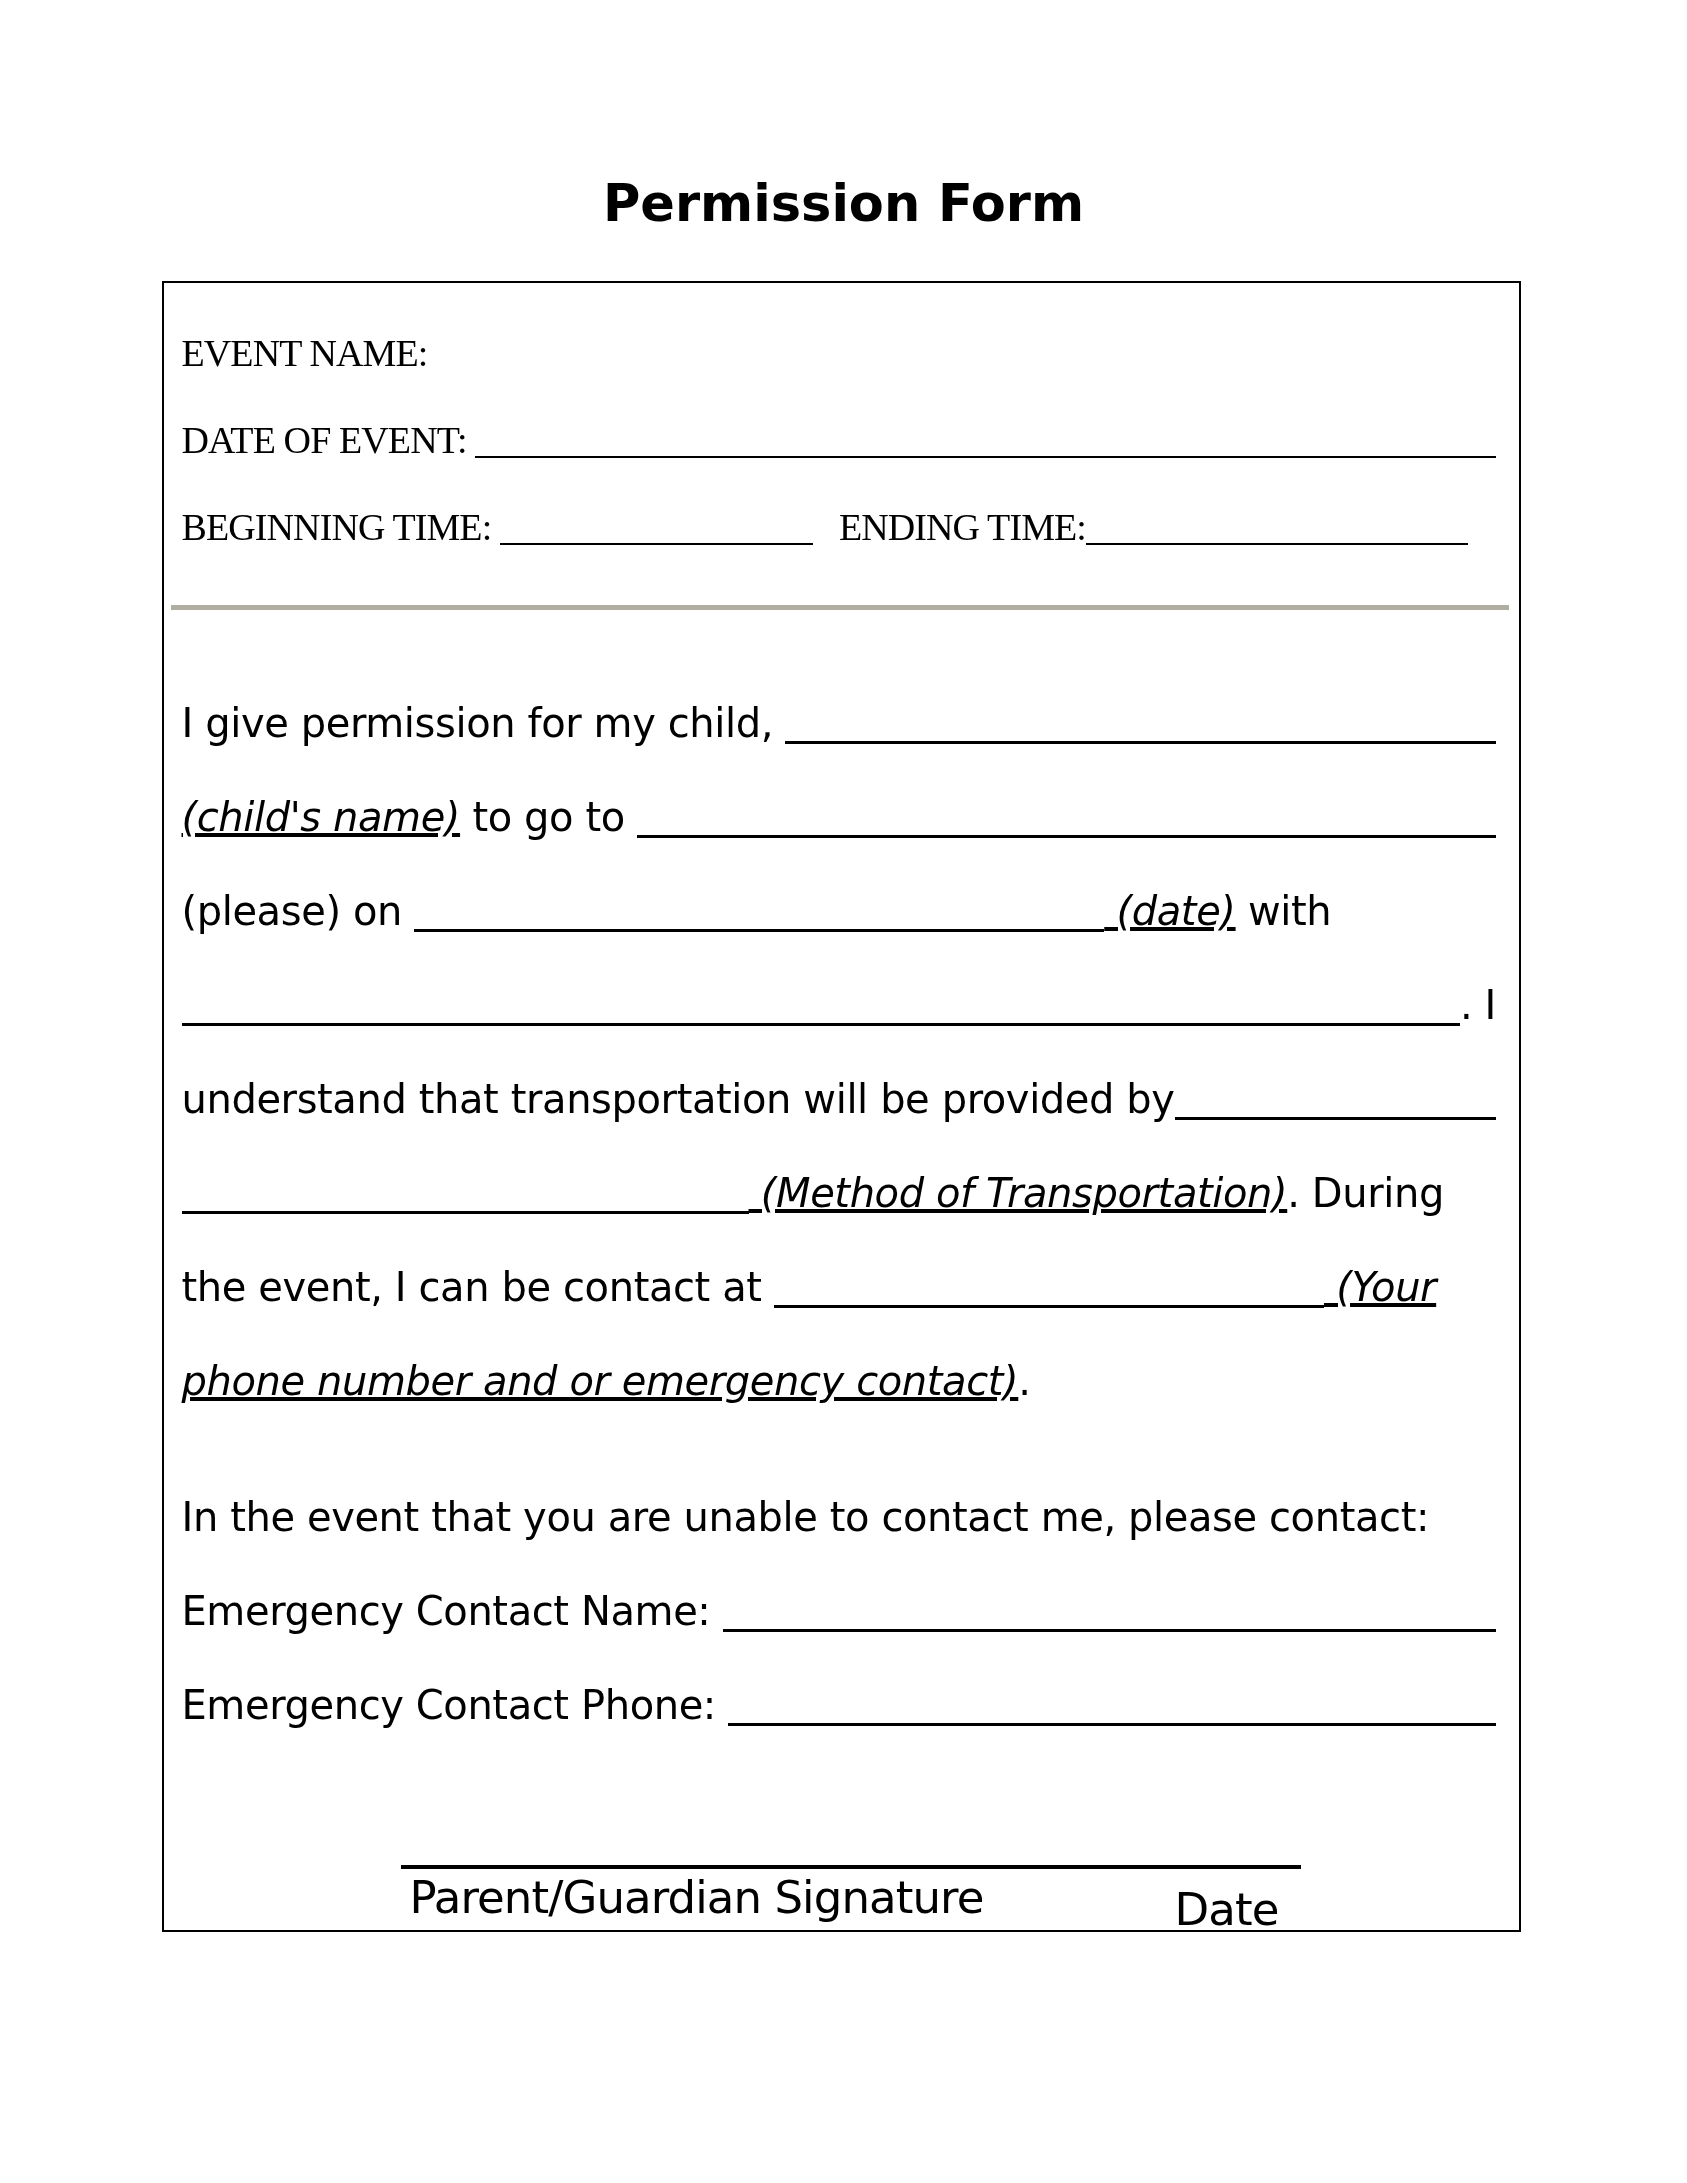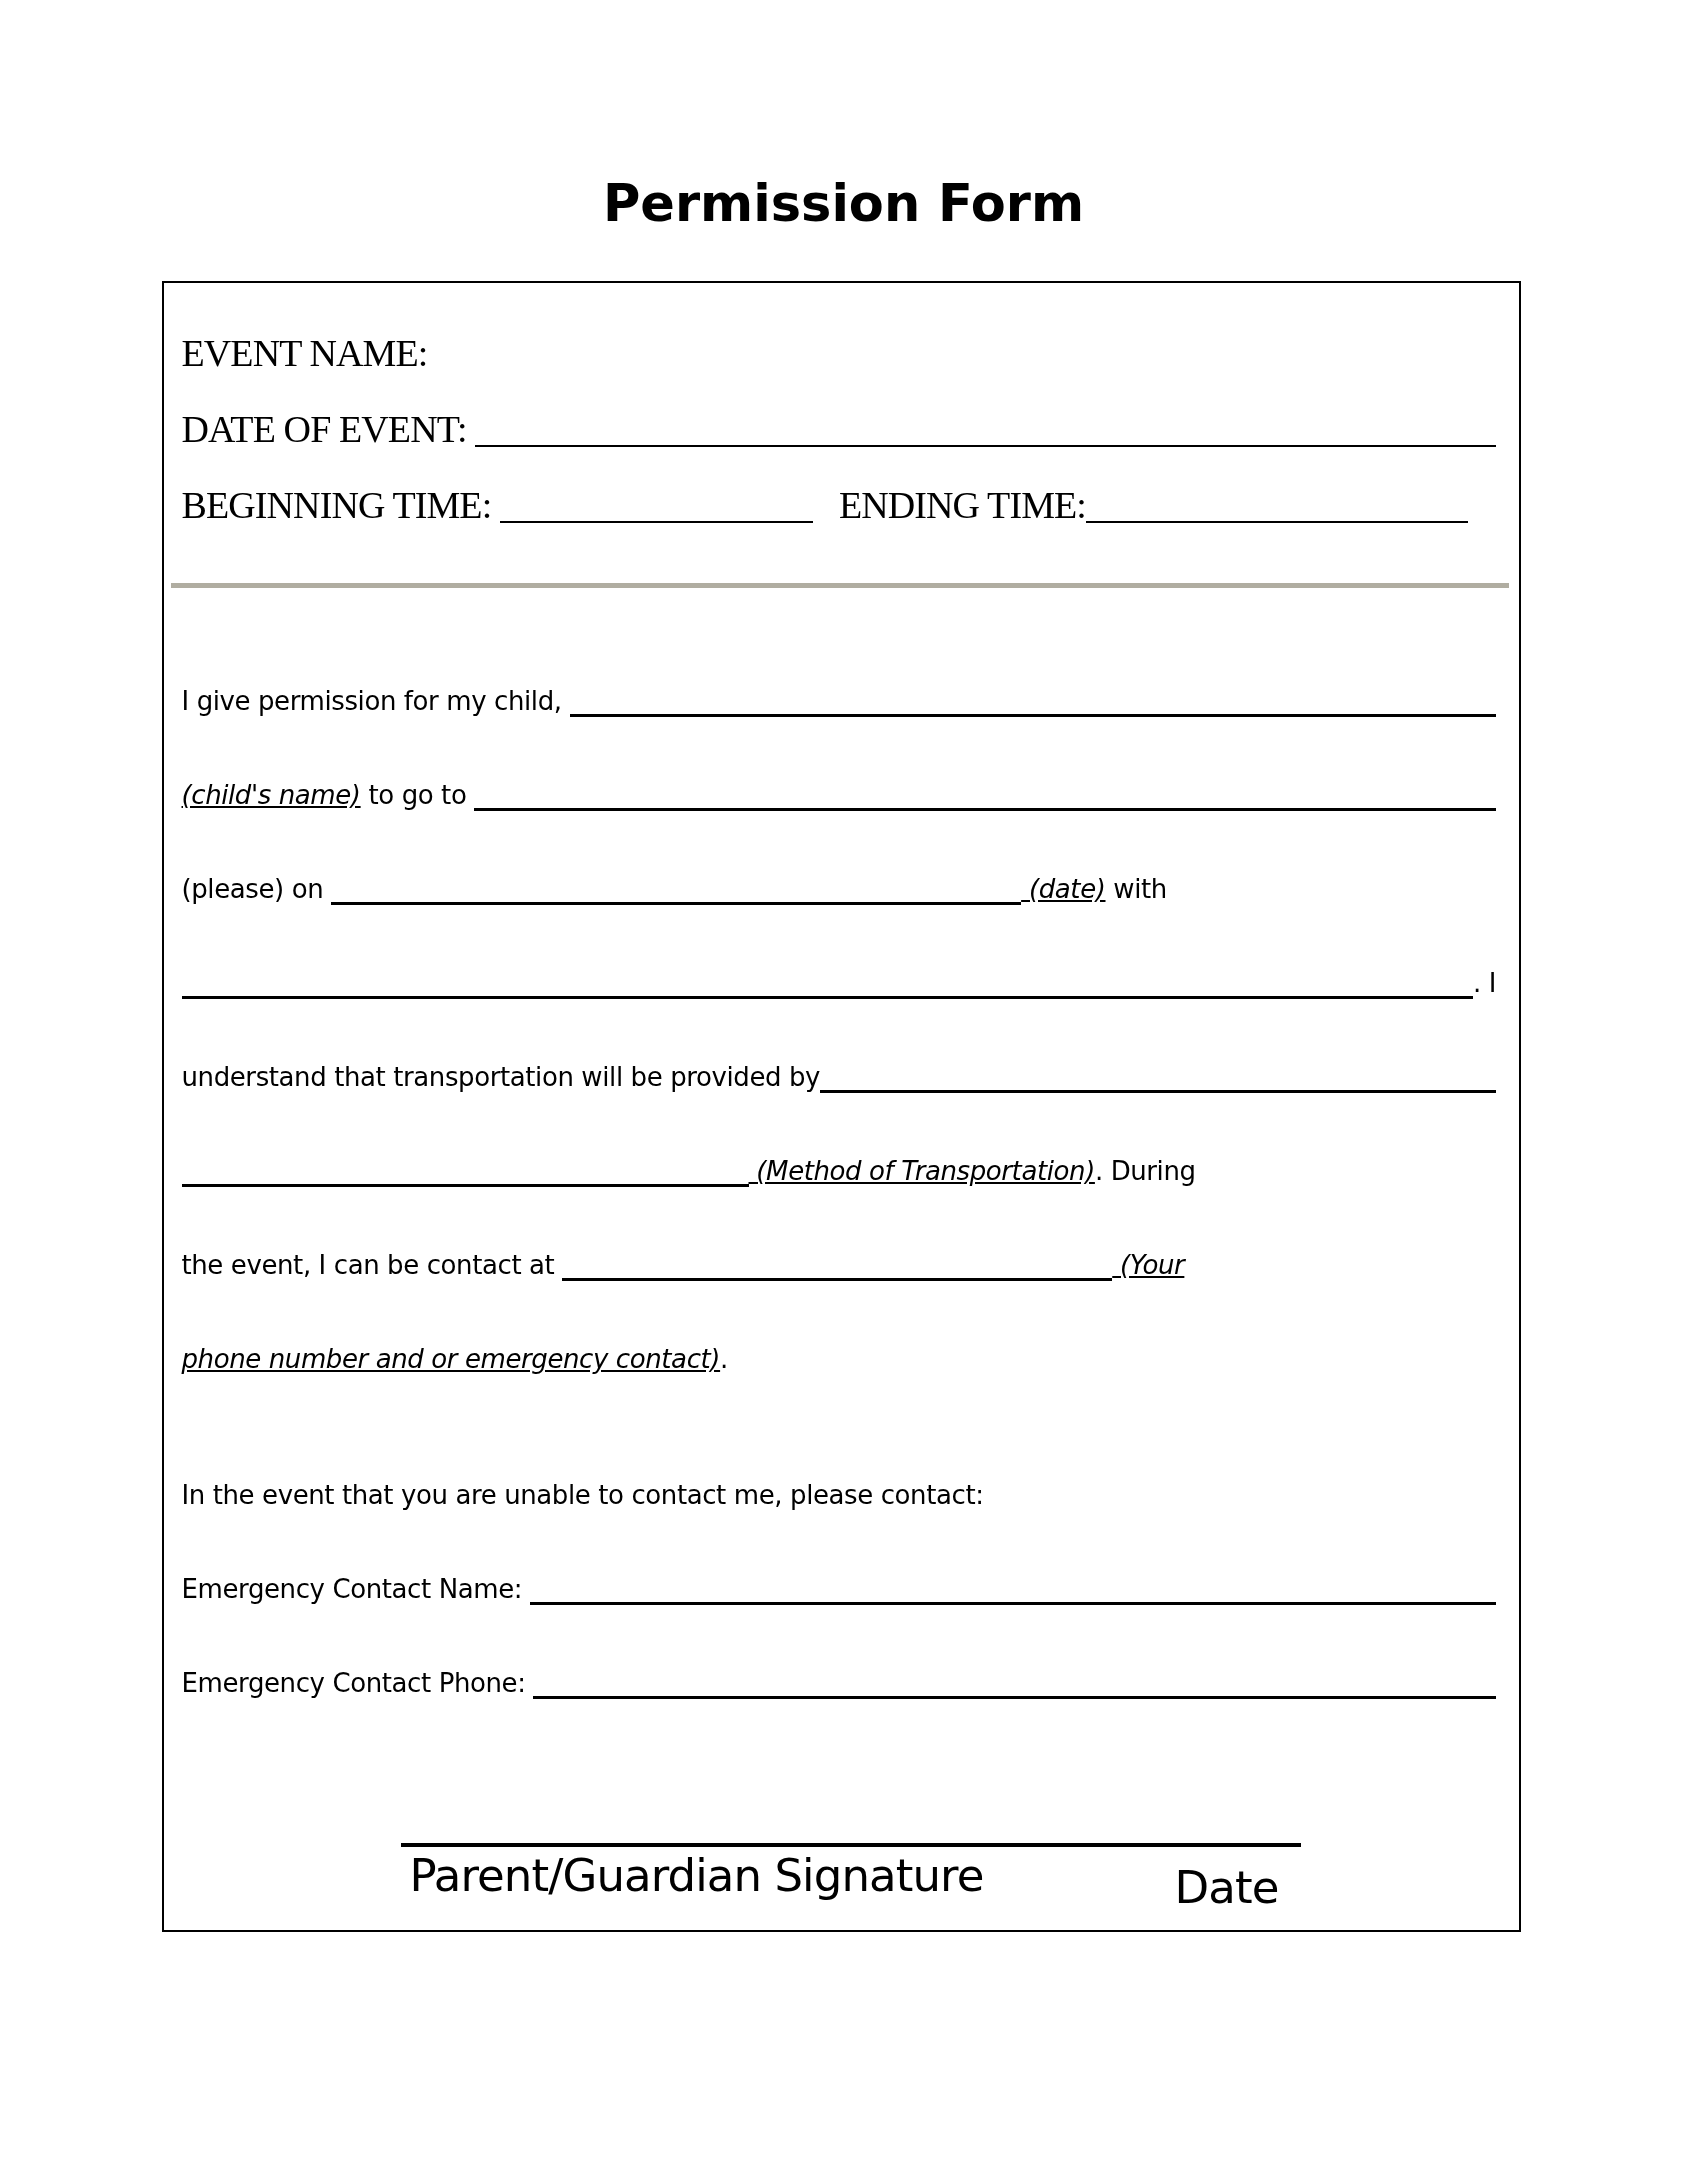--- a/index.html
+++ b/index.html
@@ -33,21 +33,21 @@
     height: 1651px;
     border: 2.6px solid #000000;
     padding: 0 23px 0 17.5px;
   }
   
   .hrow {
     display: flex;
     align-items: baseline;
     height: 40px;
     line-height: 40px;
-    margin-top: 36px;
+    margin-top: 47px;
     white-space: pre;
   }
   .hrow.first { margin-top: 50px; flex-direction: column; }
   .hlabel {
     font-family: "Liberation Serif", "DejaVu Serif", serif;
     font-stretch: condensed;
     font-size: 38px;
     letter-spacing: -0.9px;
     white-space: pre;
   }
@@ -66,21 +66,21 @@
     height: 5.2px;
     margin: 58px -13px 0 -10.5px;
   }
   
   .para { margin-top: 66px; }
   .pline {
     display: flex;
     align-items: baseline;
     height: 94px;
     line-height: 94px;
-    font-size: 26px;
+    font-size: 40px;
     letter-spacing: -0.4px;
     white-space: pre;
   }
   .seg { white-space: pre; }
   .seg.it { font-style: italic; text-decoration: underline; }
   .pline .blank { border-bottom-width: 3.5px; top: 7px; }
   .pline .blank.grow { flex: 1 1 auto; }
   .pline .blank.place-width { flex: 0 1 690px; }
   .pline .blank.method-width { flex: 0 1 567px; }
   .pline .blank.phone-width { flex: 0 1 550px; }

